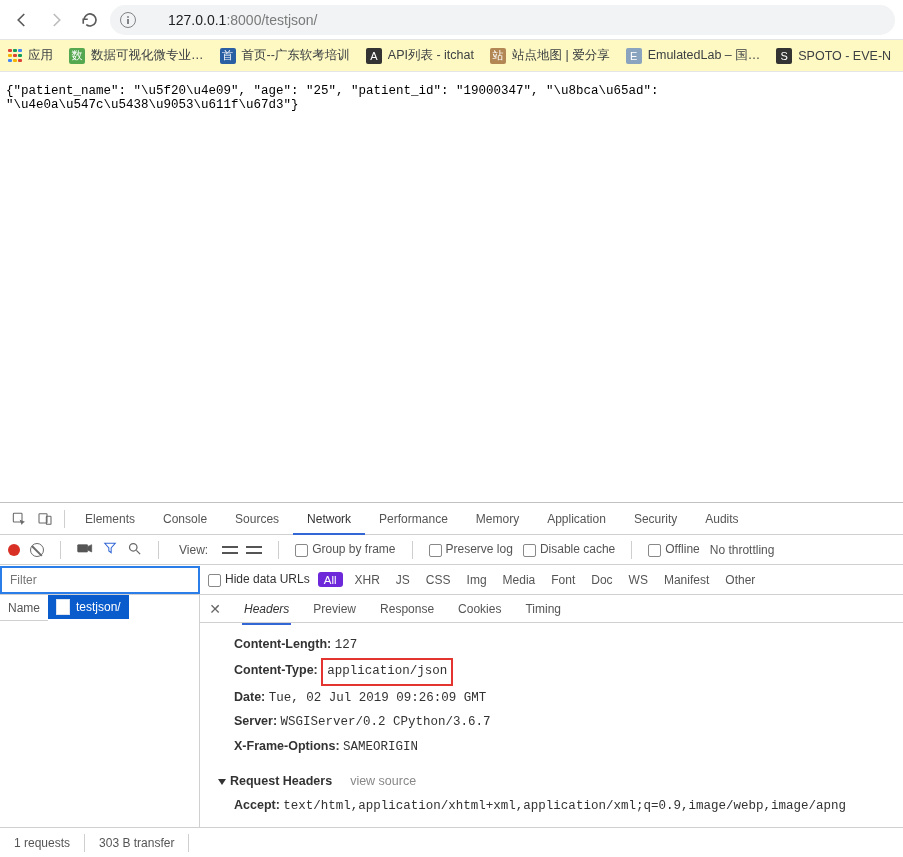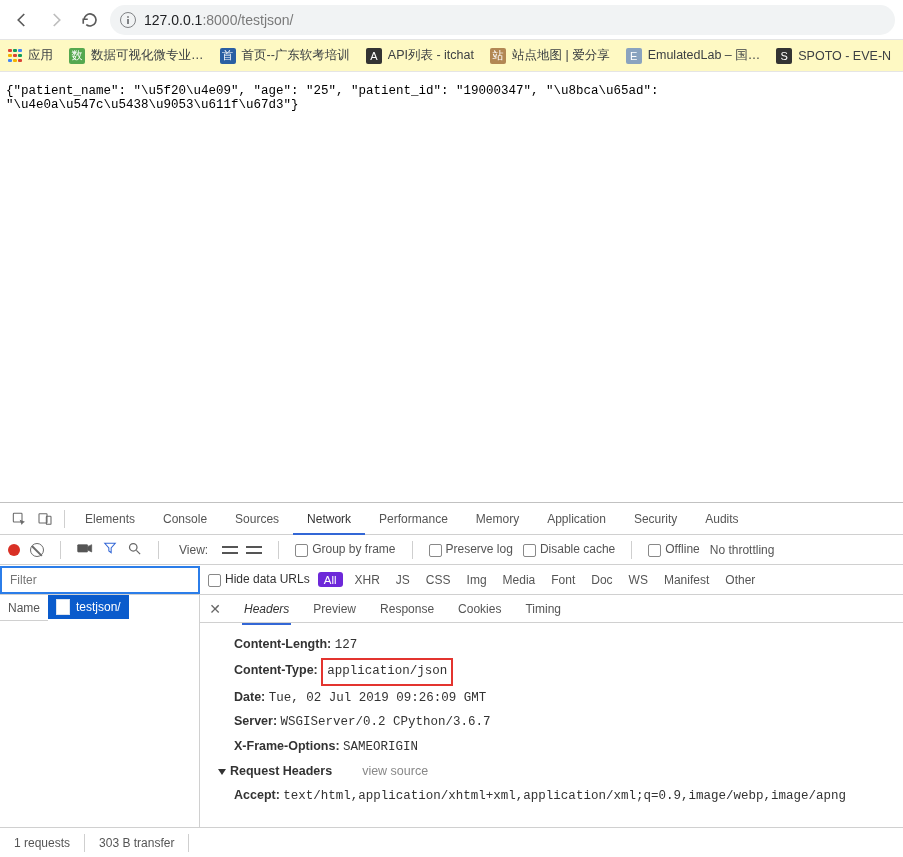--- a/index.html
+++ b/index.html
@@ -43,21 +43,21 @@
     gap: 8px;
     color: #5f6368;
     font-size: 14px;
   }
   .info-icon {
     width:16px; height:16px; border:1.5px solid #808285; border-radius:50%;
     position:relative; flex:0 0 auto;
   }
   .info-icon::before{content:"";position:absolute;left:50%;top:3px;transform:translateX(-50%);width:2px;height:2px;background:#808285;border-radius:50%;}
   .info-icon::after{content:"";position:absolute;left:50%;top:6px;transform:translateX(-50%);width:2px;height:5px;background:#808285;}
-  .url-text { white-space: nowrap; }
+  .url-text { white-space: nowrap; margin-left: 24px; }
   .url-host { color:#202124; }
   .url-path { color:#7a7a7a; }
   
   .bookmarks-bar {
     height: 32px;
     background:#fef9c3;
     border-bottom:1px solid #e5e5e5;
     display:flex;
     align-items:center;
     padding:0 8px;
@@ -163,21 +163,21 @@
   .detail-pane{flex:1;display:flex;flex-direction:column;min-height:0;}
   .detail-tabs{height:28px;border-bottom:1px solid #d0d0d0;display:flex;align-items:center;gap:20px;padding:0 8px;color:#555;}
   .close-x{width:14px;height:14px;display:flex;align-items:center;justify-content:center;color:#666;font-size:14px;}
   .dtab{padding:3px 2px;}
   .dtab.active{color:#333;position:relative;font-style:italic;}
   .dtab.active::after{content:"";position:absolute;left:0;right:0;bottom:-6px;height:2px;background:#3367d6;}
   .headers-area{flex:1;overflow:hidden;padding:10px 18px 0 18px;line-height:1.9;font-size:12.5px;color:#333;}
   .hdr-line b{font-weight:700;}
   .mono{font-family:Consolas,"Courier New",monospace;}
   .red-box{border:2px solid #e3342f;padding:0 4px;display:inline-block;}
-  .section-title{display:flex;align-items:center;gap:30px;}
+  .section-title{display:flex;align-items:center;gap:18px;margin-top:10px;}
   .tri{width:0;height:0;border-left:4px solid transparent;border-right:4px solid transparent;border-top:6px solid #333;display:inline-block;margin-right:4px;}
   .view-source{color:#888;font-weight:400;}
   
   .status-bar{
     height:30px;border-top:1px solid #d0d0d0;display:flex;align-items:center;font-size:12px;color:#555;
   }
   .status-cell{padding:0 14px;}
   .status-sep{width:1px;height:18px;background:#cfcfcf;}
   
   .detail-pane::after{content:"";position:absolute;}

